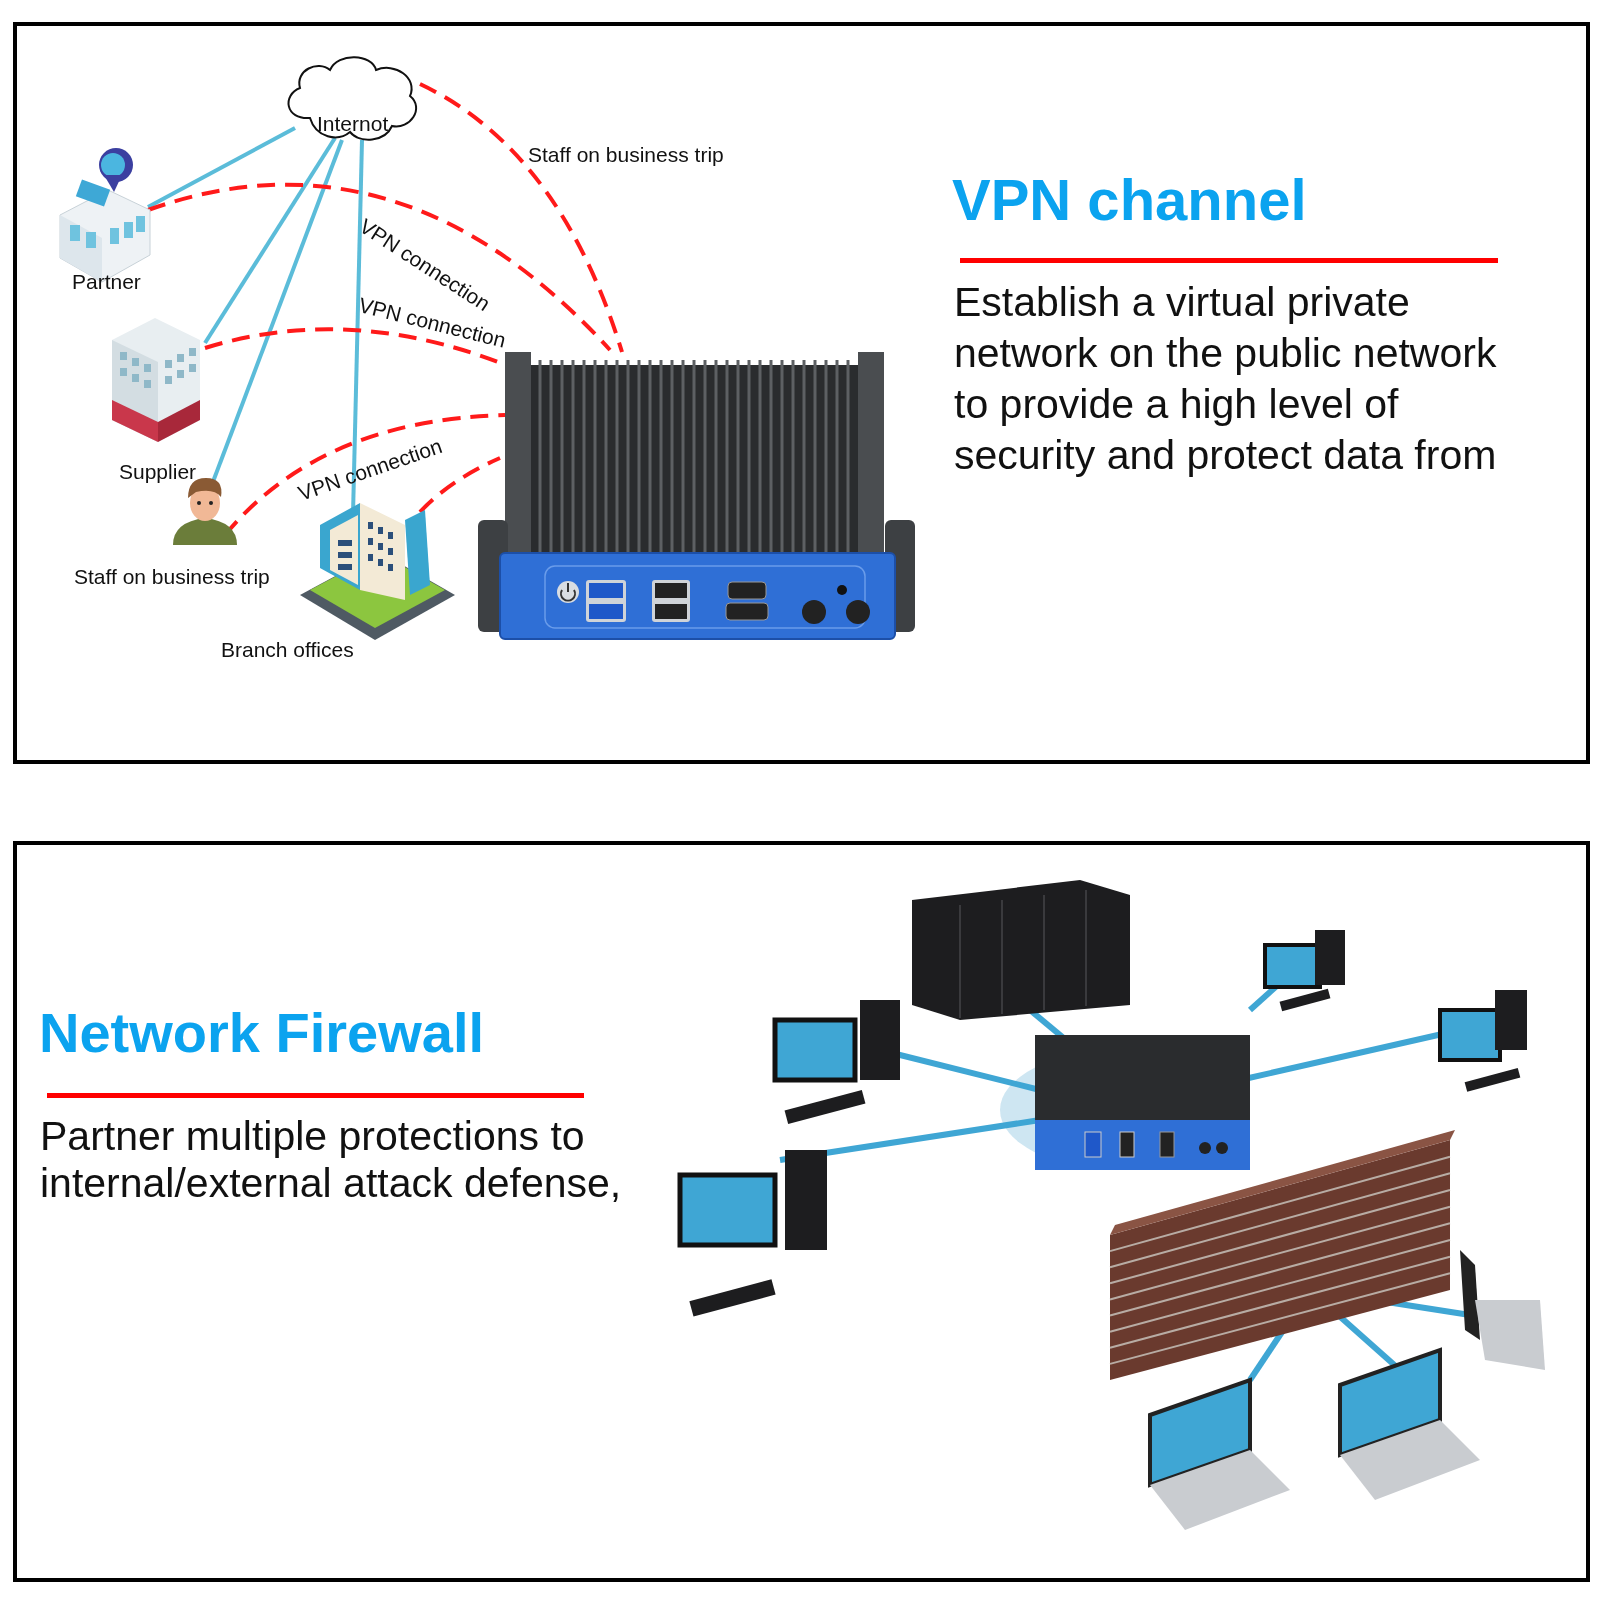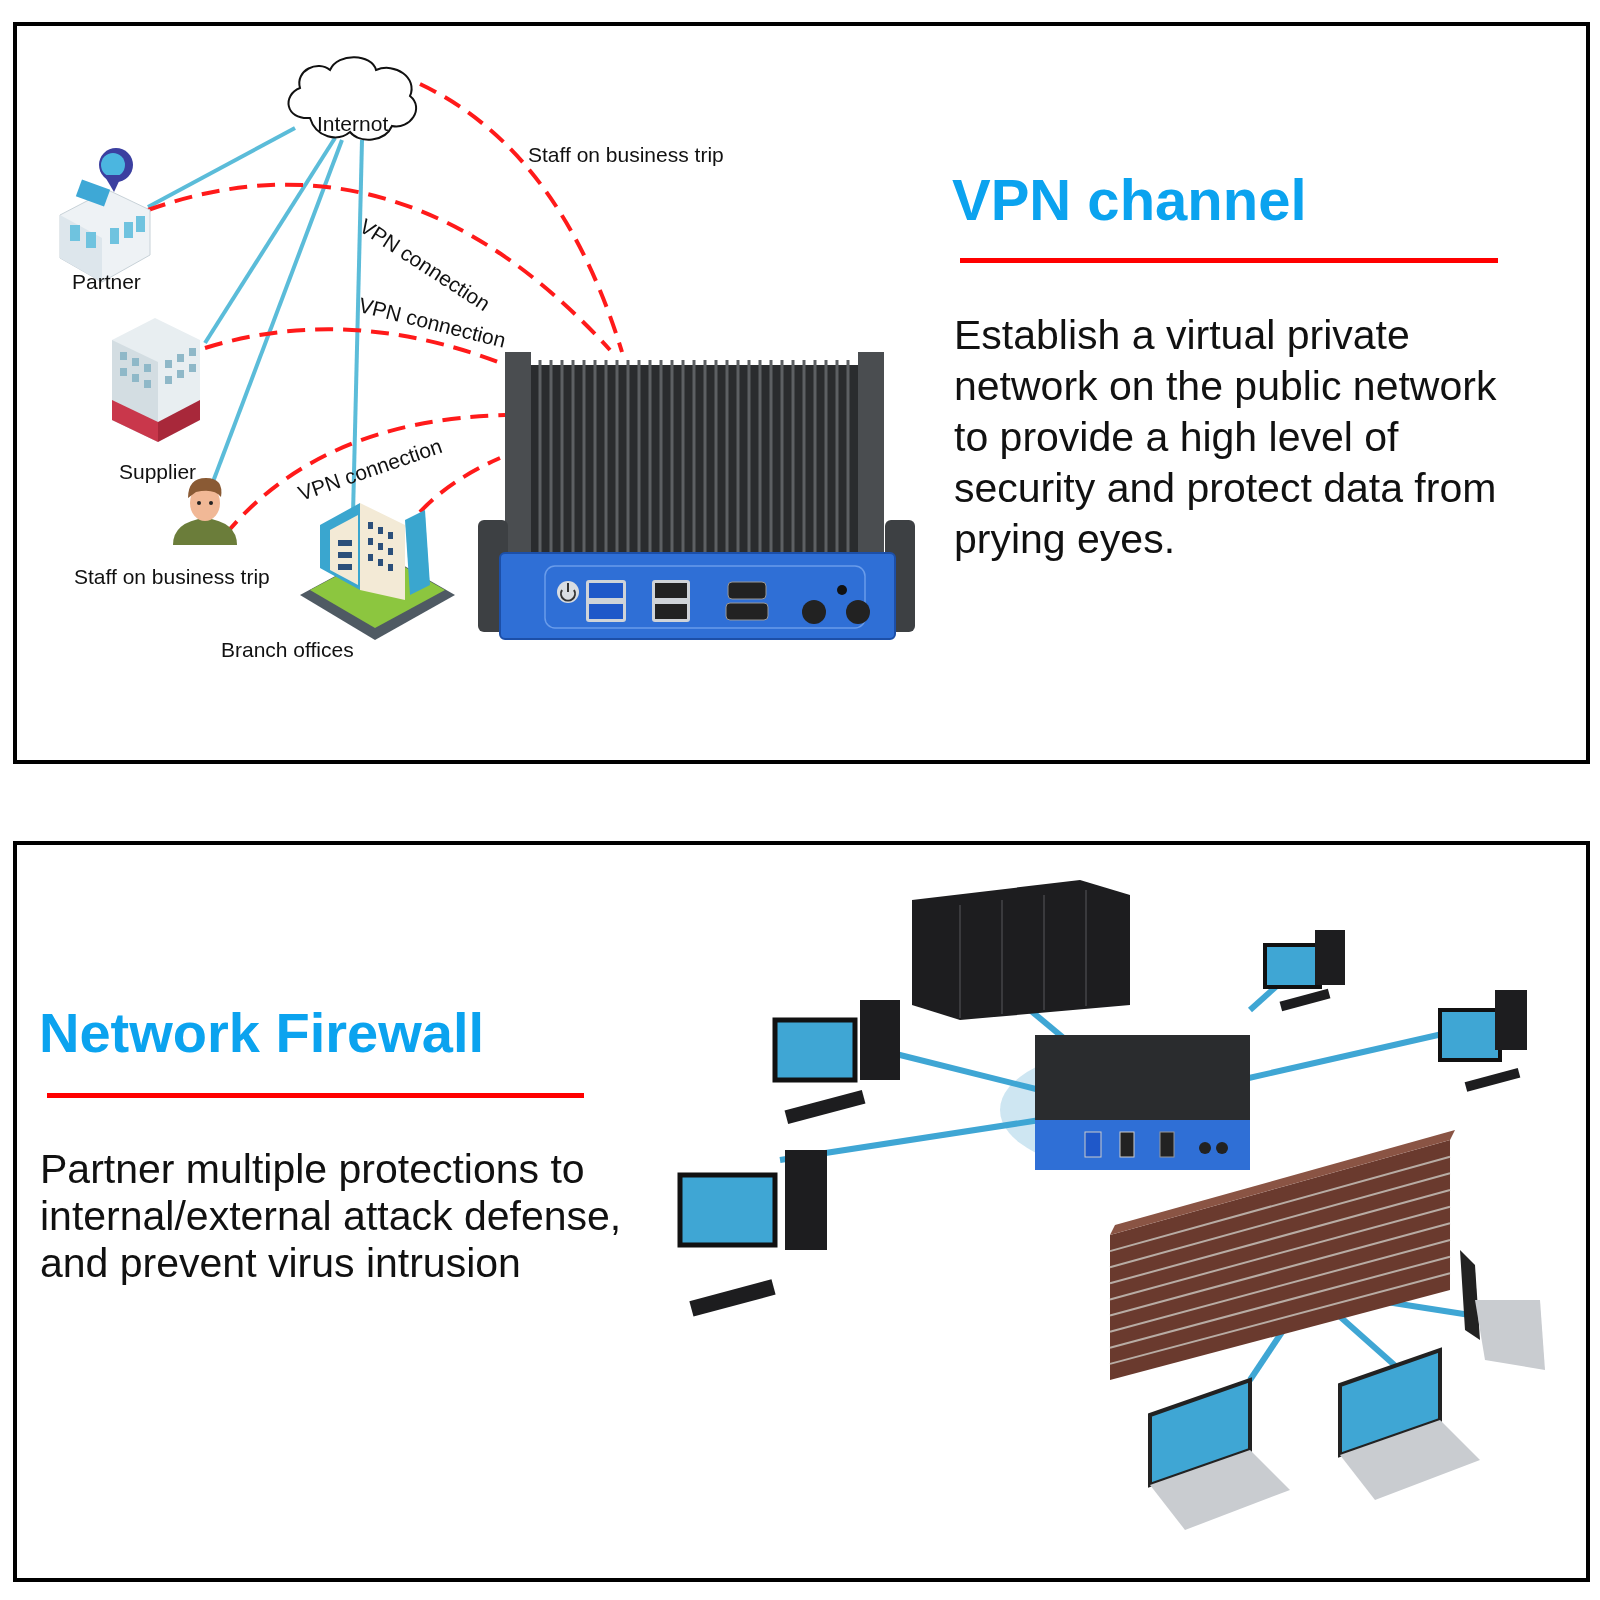--- a/index.html
+++ b/index.html
@@ -3,21 +3,21 @@
 <meta charset="utf-8">
 <style>
   html, body { margin:0; padding:0; background:#ffffff; }
   body { width:1600px; height:1600px; position:relative; overflow:hidden; font-family:"Liberation Sans", sans-serif; }
   .panel { position:absolute; border:4px solid #000; background:#fff; box-sizing:border-box; }
   #panel-vpn { left:13px; top:22px; width:1577px; height:742px; }
   #panel-fw { left:13px; top:841px; width:1577px; height:741px; }
   .abs { position:absolute; }
   .heading { color:#0ba3ef; font-weight:bold; font-size:58px; line-height:1; white-space:nowrap; }
   .redline { position:absolute; height:5px; background:#ff0000; }
-  .body-text { color:#111; font-size:41px; line-height:51px;margin-top:33px; }
+  .body-text { color:#111; font-size:41px; line-height:51px; }
   .lbl { position:absolute; font-size:21px; color:#111; white-space:nowrap; }
   svg { position:absolute; left:0; top:0; overflow:visible; }
 </style>
 </head>
 <body>
 
 <div id="panel-vpn" class="panel"></div>
 
 <svg width="1600" height="800">
 
@@ -172,31 +172,29 @@
 <div class="lbl" style="left:74px;top:565px;">Staff on business trip</div>
 <div class="lbl" style="left:221px;top:638px;">Branch offices</div>
 
 <div class="abs heading" style="left:952px;top:171px;">VPN channel</div>
 <div class="redline" style="left:960px;top:258px;width:538px;"></div>
 <div class="abs body-text" style="left:954px;top:277px;width:640px;">
   <div>Establish a virtual private</div>
   <div>network on the public network</div>
   <div>to provide a high level of</div>
   <div>security and protect data from</div>
-  <div>prying eyes.</div>
 </div>
 
 <div id="panel-fw" class="panel"></div>
 
 <div class="abs heading" style="left:39px;top:1005px;font-size:56px;">Network Firewall</div>
 <div class="redline" style="left:47px;top:1093px;width:537px;"></div>
 <div class="abs body-text" style="left:40px;top:1113px;width:660px;line-height:47px;">
   <div>Partner multiple protections to</div>
   <div>internal/external attack defense,</div>
-  <div>and prevent virus intrusion</div>
 </div>
 
 <svg width="1600" height="1600">
   <ellipse cx="1120" cy="1110" rx="120" ry="60" fill="#b9dcec" opacity="0.7"></ellipse>
   <g stroke="#3fa6d4" stroke-width="6" fill="none">
     <line x1="1030" y1="1010" x2="1090" y2="1060"></line>
     <line x1="880" y1="1050" x2="1040" y2="1090"></line>
     <line x1="780" y1="1160" x2="1040" y2="1120"></line>
     <line x1="1250" y1="1010" x2="1300" y2="965"></line>
     <line x1="1240" y1="1080" x2="1460" y2="1030"></line>

